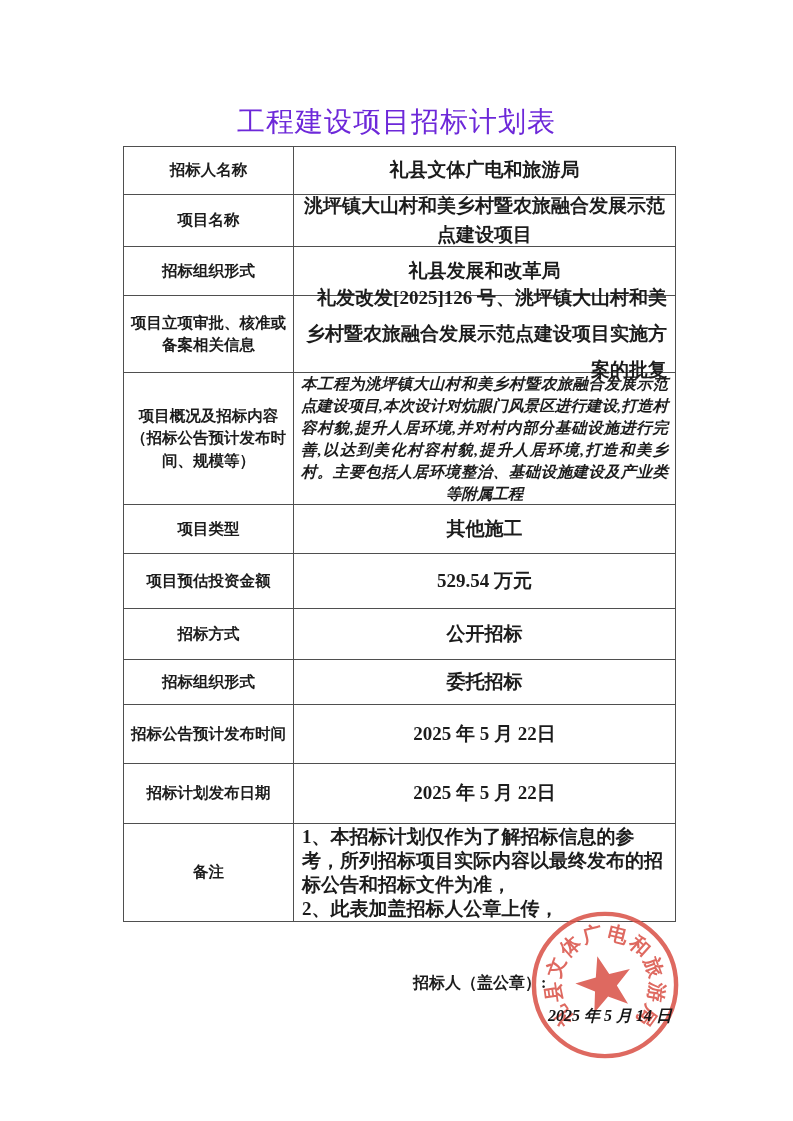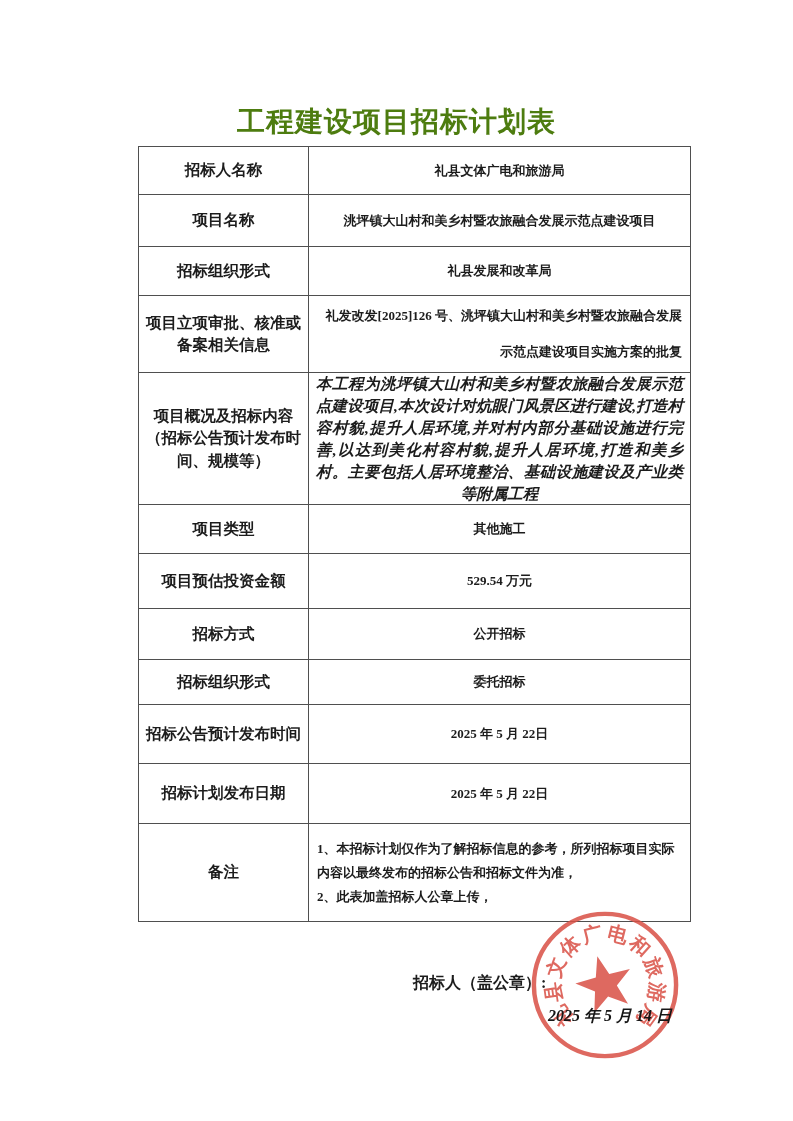--- a/index.html
+++ b/index.html
@@ -3,36 +3,36 @@
 <meta charset="utf-8">
 <style>
   html,body{margin:0;padding:0;}
   body{
     width:793px;height:1121px;background:#ffffff;position:relative;overflow:hidden;
     font-family:"Liberation Serif","DejaVu Serif",serif;color:#1c1c1c;
   }
   .page{position:absolute;inset:0;background:#fff;}
   .title{
     position:absolute;top:103px;left:0;width:100%;text-align:center;
-    font-size:28px;font-weight:700;letter-spacing:1px;color:#4d7c0f;margin:0;
+    font-size:28px;font-weight:400;letter-spacing:1px;color:#6d28d9;margin:0;
   }
   .tbl{
-    position:absolute;left:138px;top:146px;width:553px;
+    position:absolute;left:123px;top:146px;width:553px;
     border:1px solid #4f4f4f;box-sizing:border-box;background:transparent;
   }
   .row{display:flex;box-sizing:border-box;}
   .row + .row{border-top:1px solid #4f4f4f;}
   .cl{
     width:170px;flex:0 0 170px;border-right:1px solid #4f4f4f;box-sizing:border-box;
     display:flex;align-items:center;justify-content:center;text-align:center;
     font-size:15.5px;font-weight:600;line-height:1.45;padding:2px 4px;
   }
   .cv{
     flex:1;display:flex;align-items:center;justify-content:center;text-align:center;
-    font-size:13px;font-weight:600;line-height:1.5;padding:2px 8px;box-sizing:border-box;
+    font-size:19px;font-weight:600;line-height:1.5;padding:2px 8px;box-sizing:border-box;
   }
   .r1{height:47px}.r2{height:52px}.r3{height:49px}.r4{height:77px}
   .r5{height:132px}.r6{height:49px}.r7{height:55px}.r8{height:45px}
   .r9{height:51px}.r10{height:59px}.r11{height:60px}.r12{height:98px}
   .r4 .cv{justify-content:flex-start;text-align:right;line-height:36px;padding-left:10px;}
   .r5 .cv{text-align:justify;text-align-last:center;line-height:22px;font-size:15.5px;padding:4px 7px;font-style:italic;}
   .r5 .cv span{display:inline;}
   .r12 .cv{justify-content:flex-start;text-align:left;white-space:pre-line;line-height:24px;align-items:center;}
   .signer{
     position:absolute;left:413px;top:965px;font-size:16px;font-weight:600;color:#1c1c1c;margin-top:8px;

